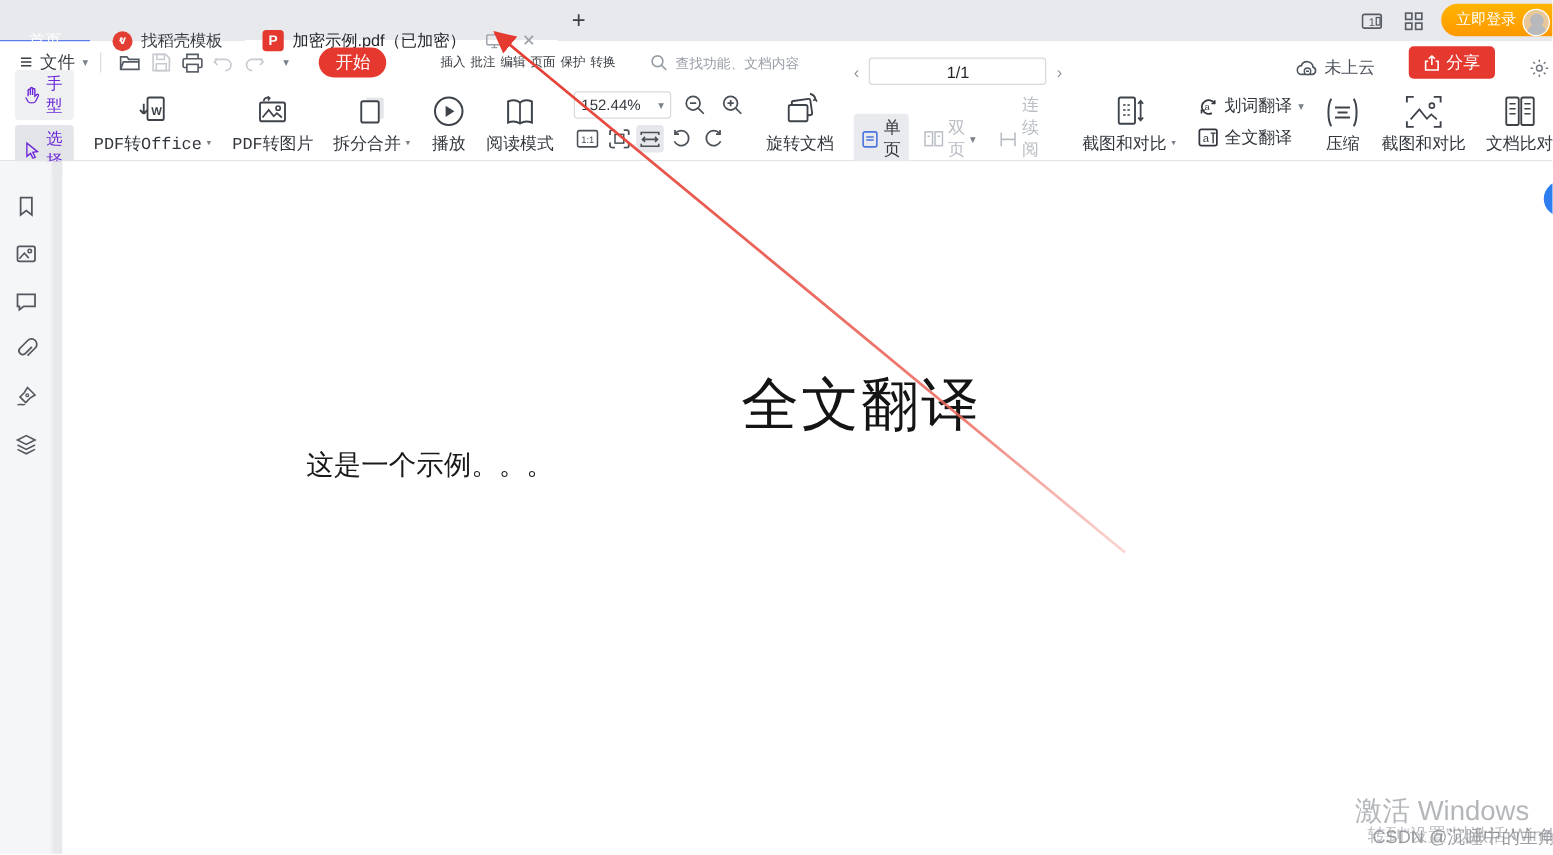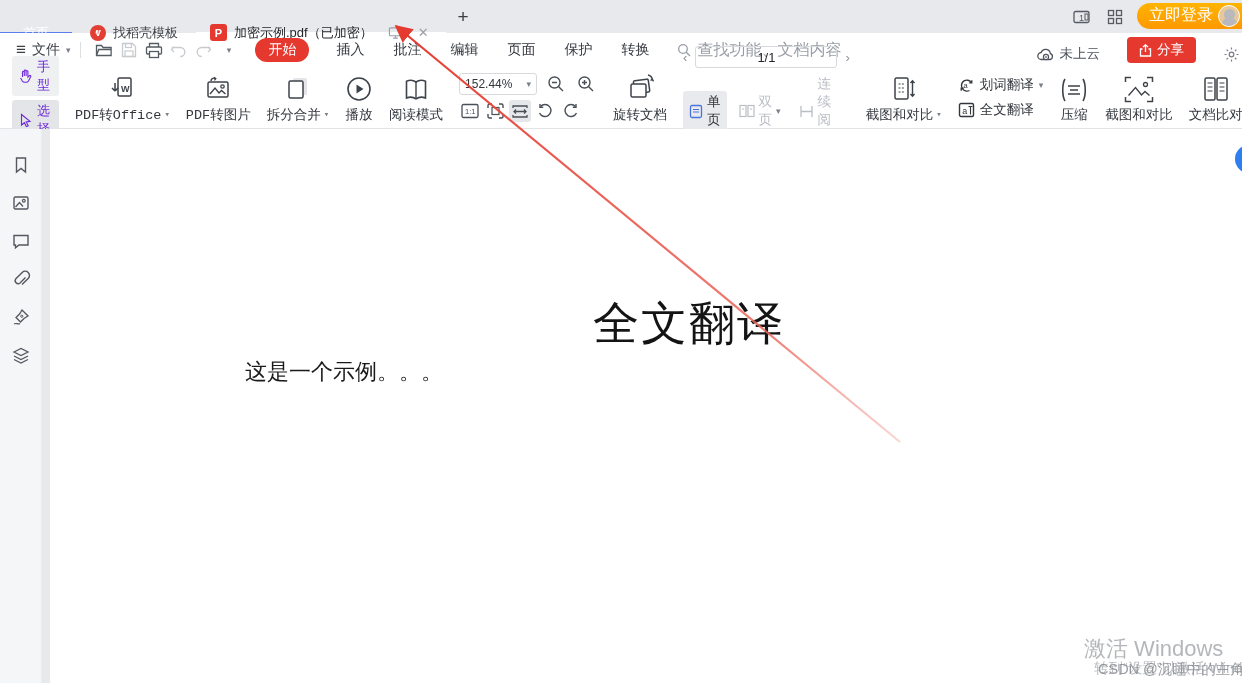--- a/index.html
+++ b/index.html
@@ -13,35 +13,35 @@
   .tab-home { width:72px; justify-content:center; background:#5a7cec; color:#fff; }
   .tab-docer { padding:0 18px; gap:7px; }
   .docer-badge { width:16px; height:16px; border-radius:50%; background:#e33e33; color:#fff; font-size:10px; font-weight:bold; display:flex; align-items:center; justify-content:center; }
   .tab-doc { background:#fff; padding:0 10px 0 14px; gap:7px; min-width:250px; }
   .pdf-badge { width:17px; height:17px; border-radius:3px; background:#e5382f; color:#fff; font-size:11px; font-weight:bold; display:flex; align-items:center; justify-content:center; }
   .tab-doc .t { font-size:13px; color:#23262b; }
   .tab-ico { color:#9aa0a8; margin-left:8px; font-size:13px; display:flex; align-items:center; }
   .newtab { width:34px; display:flex; align-items:center; justify-content:center; font-size:19px; color:#3c4045; }
   .tabbar-right { margin-left:auto; display:flex; align-items:center; gap:14px; padding-right:0; }
   .winlist, .appsgrid { color:#565b63; display:flex; align-items:center; }
-  .login-pill { display:flex; align-items:center; gap:5px; background:linear-gradient(180deg,#ffb400,#ff9800); color:#fff; font-size:16px; border-radius:13px 0 0 13px; padding:4px 2px 4px 12px; height:26px; margin-bottom:2px; }
+  .login-pill { display:flex; gap:5px; background:linear-gradient(180deg,#ffb400,#ff9800); color:#fff; font-size:12px; border-radius:13px 0 0 13px; padding:4px 2px 4px 12px; height:26px; margin-bottom:2px; }
   .avatar { width:22px; height:22px; border-radius:50%; background:#e8c79a; border:1px solid #fff; position:relative; overflow:hidden; }
   .avatar::after { content:""; position:absolute; left:5px; top:3px; width:11px; height:11px; border-radius:50%; background:#b7b9bd; box-shadow:0 10px 0 2px #b7b9bd; }
 
   
   .menubar { height:34px; background:#fff; display:flex; align-items:center; padding:0 10px 0 16px; }
   .file-btn { display:flex; align-items:center; gap:6px; font-size:14px; }
   .mdiv { width:1px; height:16px; background:#dcdee1; margin:0 10px; }
   .micon { width:25px; height:24px; display:flex; align-items:center; justify-content:center; color:#555b63; }
   .micon.dis { color:#c7cacf; }
   .caret { font-size:9px; color:#7a8088; line-height:1; }
   .start-pill { margin-left:14px; background:#e5382f; color:#fff; border-radius:12px; padding:3px 13px; font-size:14px; }
-  .mtabs { display:flex; gap:25px; margin-left:25px; font-size:14px; color:#33373d; }
+  .mtabs { display:flex; margin-left:41px; font-size:10px; color:#33373d; }
   .mtabs span { padding:2px 2px; }
-  .msearch { display:flex; align-items:center; gap:6px; margin-left:26px; color:#989da6; font-size:16px; }
+  .msearch { display:flex; align-items:center; gap:6px; margin-left:26px; color:#989da6; font-size:11px; }
   .mright { margin-left:auto; display:flex; align-items:flex-end; gap:27px; }
   .cloud { display:flex; align-items:center; gap:5px; color:#4d535c; font-size:13.5px; }
   .share-btn { display:flex; align-items:center; gap:5px; background:#e5382f; color:#fff; border-radius:4px; padding:4px 12px; font-size:13.5px; }
   .gear { color:#767c85; margin-right:-8px; display:flex; }
 
   
   .toolbar { height:62px; background:#fff; border-bottom:1px solid #e2e3e6; display:flex; align-items:center; padding:0 0 0 12px; gap:16px; }
   .hs-stack { display:flex; flex-direction:column; gap:4px; }
   .hs-btn { display:flex; align-items:center; gap:5px; background:#eef0f2; border-radius:3px; padding:2px 9px 2px 7px; font-size:13px; color:#6d28d9; }
   .hs-btn.sel { background:#e3e5e8; }

